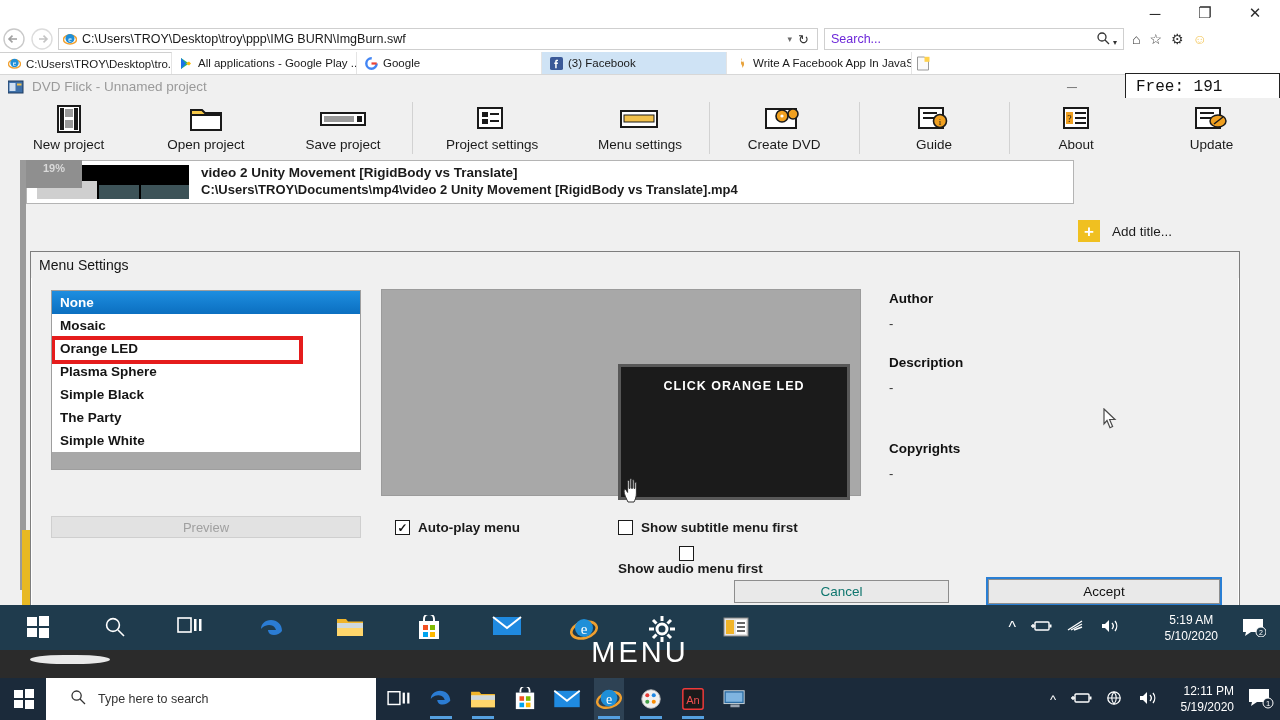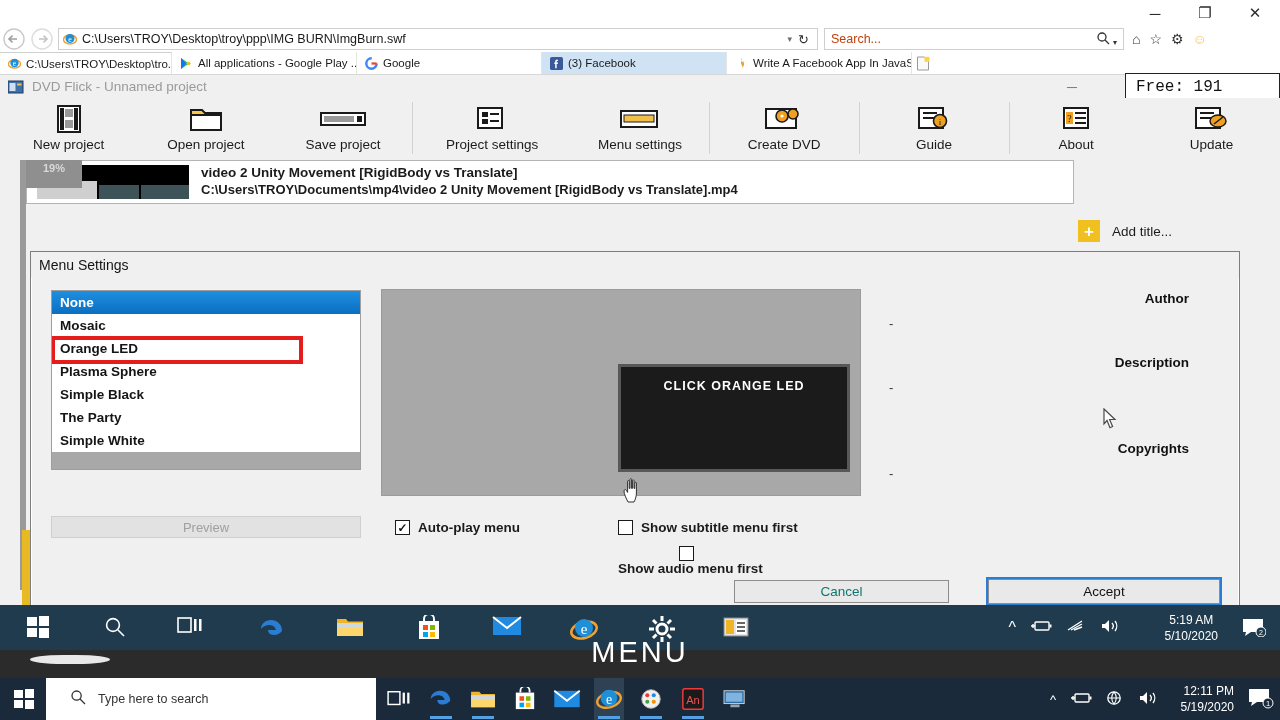--- a/index.html
+++ b/index.html
@@ -21,21 +21,21 @@
               color:#b9b9b9; font-size:19px; }
   .navarrow.back { color:#a8a8a8; }
   .addrbar { margin-left:2px; width:760px; height:22px; border:1px solid #cfcfcf; background:#fff;
              display:flex; align-items:center; padding:0 4px; }
   .addr-favicon { width:14px; height:14px; margin-right:5px; position:relative; }
   .addr-text { font-size:12.5px; color:#1a1a1a; white-space:nowrap; overflow:hidden; }
   .addr-caret { margin-left:auto; font-size:9px; color:#6b6b6b; padding-right:6px;}
   .addr-refresh { font-size:13px; color:#333; padding-right:4px; }
   .searchbar { margin-left:6px; width:300px; height:22px; border:1px solid #cfcfcf; background:#fff;
                display:flex; align-items:center; padding:0 6px; }
-  .searchbar .ph { font-size:12.5px; color:#c2410c; }
+  .searchbar .ph { font-size:12.5px; color:#6d28d9; }
   .searchbar .mag { margin-left:auto; font-size:12px; color:#333; }
   .nav-icons { display:flex; margin-left:8px; gap:9px; align-items:center; }
   .nav-icons span { font-size:14px; color:#333; }
 
   .tabstrip { position:absolute; left:0; top:52px; width:1280px; height:23px; background:#ffffff;
               display:flex; align-items:stretch; border-bottom:1px solid #d7d7d7; }
   .tab { display:flex; align-items:center; padding:0 8px; font-size:11.5px; color:#1a1a1a;
          max-width:185px; border-right:1px solid #e4e4e4; white-space:nowrap; overflow:hidden; }
   .tab.active { background:#ffffff; border-top:1px solid #d0d0d0; }
   .tab.sel { background:#cfe3f5; }
@@ -109,30 +109,30 @@
         background-image:linear-gradient(#1e8ee0,#0b6fc0); }
   .list-filler { background:#a8a8a8; height:100%; }
   .list-highlight { position:absolute; left:-1px; top:45px; width:252px; height:28px;
                     border:4px solid #e51c1c; pointer-events:none; }
   .preview-btn { position:absolute; left:50px; top:440px; width:310px; height:22px; background:#e2e2e2;
                  border:1px solid #cfcfcf; display:flex; align-items:center; justify-content:center;
                  font-size:13px; color:#a0a0a0; }
 
   .previewbox { position:absolute; left:380px; top:213px; width:480px; height:207px; background:#a8a8a8;
                 border:1px solid #9b9b9b; }
-  .tvscreen { position:absolute; left:236px; top:74px; width:232px; height:108px; background:#1b1b1b;
+  .tvscreen { position:absolute; left:236px; top:74px; width:232px; height:136px; background:#1b1b1b;
               border:3px solid #585858; }
   .tv-title { text-align:center; margin-top:12px; color:#ffffff; font-size:12.5px; font-weight:bold;
               letter-spacing:1px; font-family:"Liberation Sans", sans-serif; }
   .tv-sub { text-align:center; margin-top:14px; color:#2fd42f; font-size:11.5px; font-weight:bold;
             letter-spacing:0.6px; line-height:1.25; }
   .hand-cursor { position:absolute; left:240px; top:186px; width:20px; height:28px; }
 
   .meta { position:absolute; left:888px; top:215px; width:300px; }
-  .meta h4 { font-size:13.5px; font-weight:bold; color:#111; margin-bottom:10px;text-align:right; }
+  .meta h4 { font-size:13.5px; font-weight:bold; color:#111; margin-bottom:10px; }
   .meta .val { font-size:13px; color:#333; margin-bottom:24px; }
 
   .cbrow { position:absolute; font-size:13.5px; font-weight:bold; color:#1b1b1b; display:flex; align-items:center; }
   .cbx { width:15px; height:15px; border:1px solid #1a1a1a; background:#fff; margin-right:8px;
          display:flex; align-items:center; justify-content:center; font-size:12px; color:#111; }
 
   .dlg-cancel { position:absolute; left:733px; top:504px; width:215px; height:23px; background:#e9e9e9;
                 border:1px solid #8d8d8d; display:flex; align-items:center; justify-content:center;
                 font-size:13.5px; color:#0f766e; }
   .dlg-accept { position:absolute; left:987px; top:503px; width:232px; height:25px; background:#e9e9e9;

